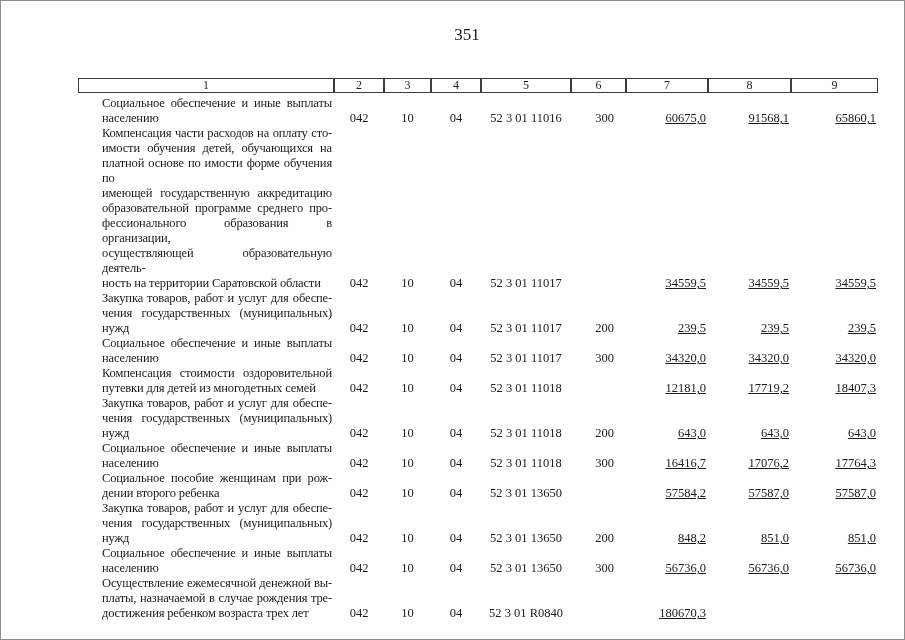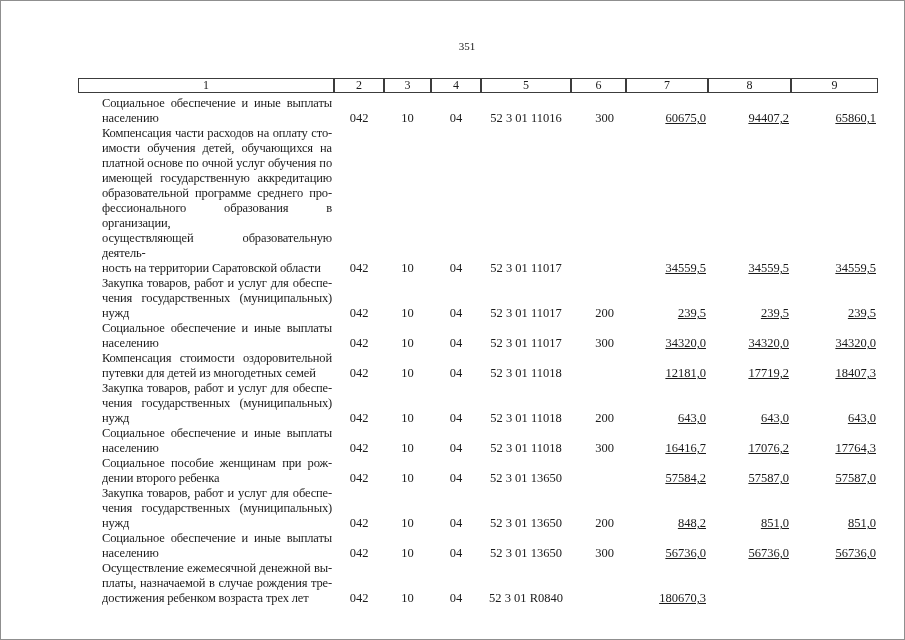--- a/index.html
+++ b/index.html
@@ -7,23 +7,23 @@
     position:relative;
     width:905px; height:640px;
     box-sizing:border-box;
     background:#ffffff;
     border:1px solid #8f8f8f;
     font-family:"Liberation Serif", serif;
     color:#1b1b1b;
     overflow:hidden;
   }
   .page-num {
-    position:absolute; top:38px; left:466px;
+    position:absolute; top:26px; left:466px;
     transform:translateX(-50%);
-    font-size:11px; line-height:15px;
+    font-size:17px; line-height:15px;
   }
   .tbl { position:absolute; left:77px; top:77px; width:800px; }
   .g {
     display:grid;
     grid-template-columns:256px 50px 47px 50px 90px 55px 82px 83px 87px;
   }
   .thead { margin-bottom:3px; }
   .thead > div {
     box-sizing:border-box;
     border:1px solid #3c3c3c;
@@ -62,28 +62,28 @@
           <div class="d">
             <div class="dl">Социальное обеспечение и иные выплаты</div>
             <div class="dl">населению</div>
           </div>
           <div class="cc">042</div>
           <div class="cc">10</div>
           <div class="cc">04</div>
           <div class="cc">52 3 01 11016</div>
           <div class="c6">300</div>
           <div class="cr">60675,0</div>
-          <div class="cr">94407,2</div>
+          <div class="cr">91568,1</div>
           <div class="cr">65860,1</div>
         </div>
         <div class="trow g">
           <div class="d">
             <div class="dl">Компенсация части расходов на оплату сто-</div>
             <div class="dl">имости обучения детей, обучающихся на</div>
-            <div class="dl">платной основе по очной услуг обучения по</div>
+            <div class="dl">платной основе по имости форме обучения по</div>
             <div class="dl">имеющей государственную аккредитацию</div>
             <div class="dl">образовательной программе среднего про-</div>
             <div class="dl">фессионального образования в организации,</div>
             <div class="dl">осуществляющей образовательную деятель-</div>
             <div class="dl">ность на территории Саратовской области</div>
           </div>
           <div class="cc">042</div>
           <div class="cc">10</div>
           <div class="cc">04</div>
           <div class="cc">52 3 01 11017</div>

